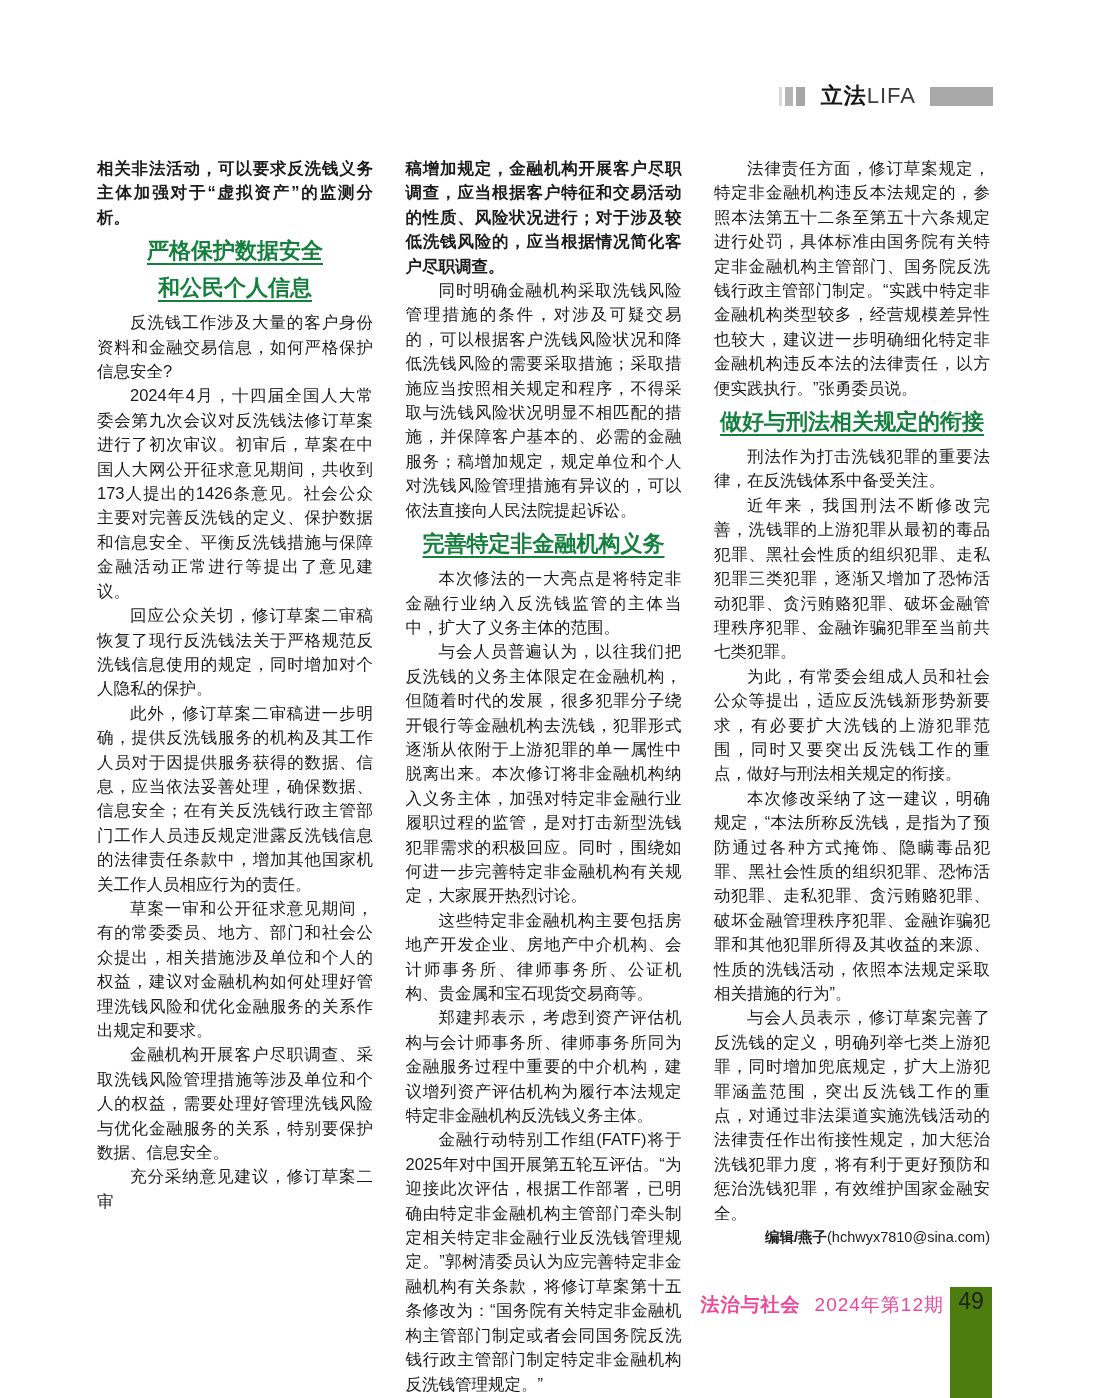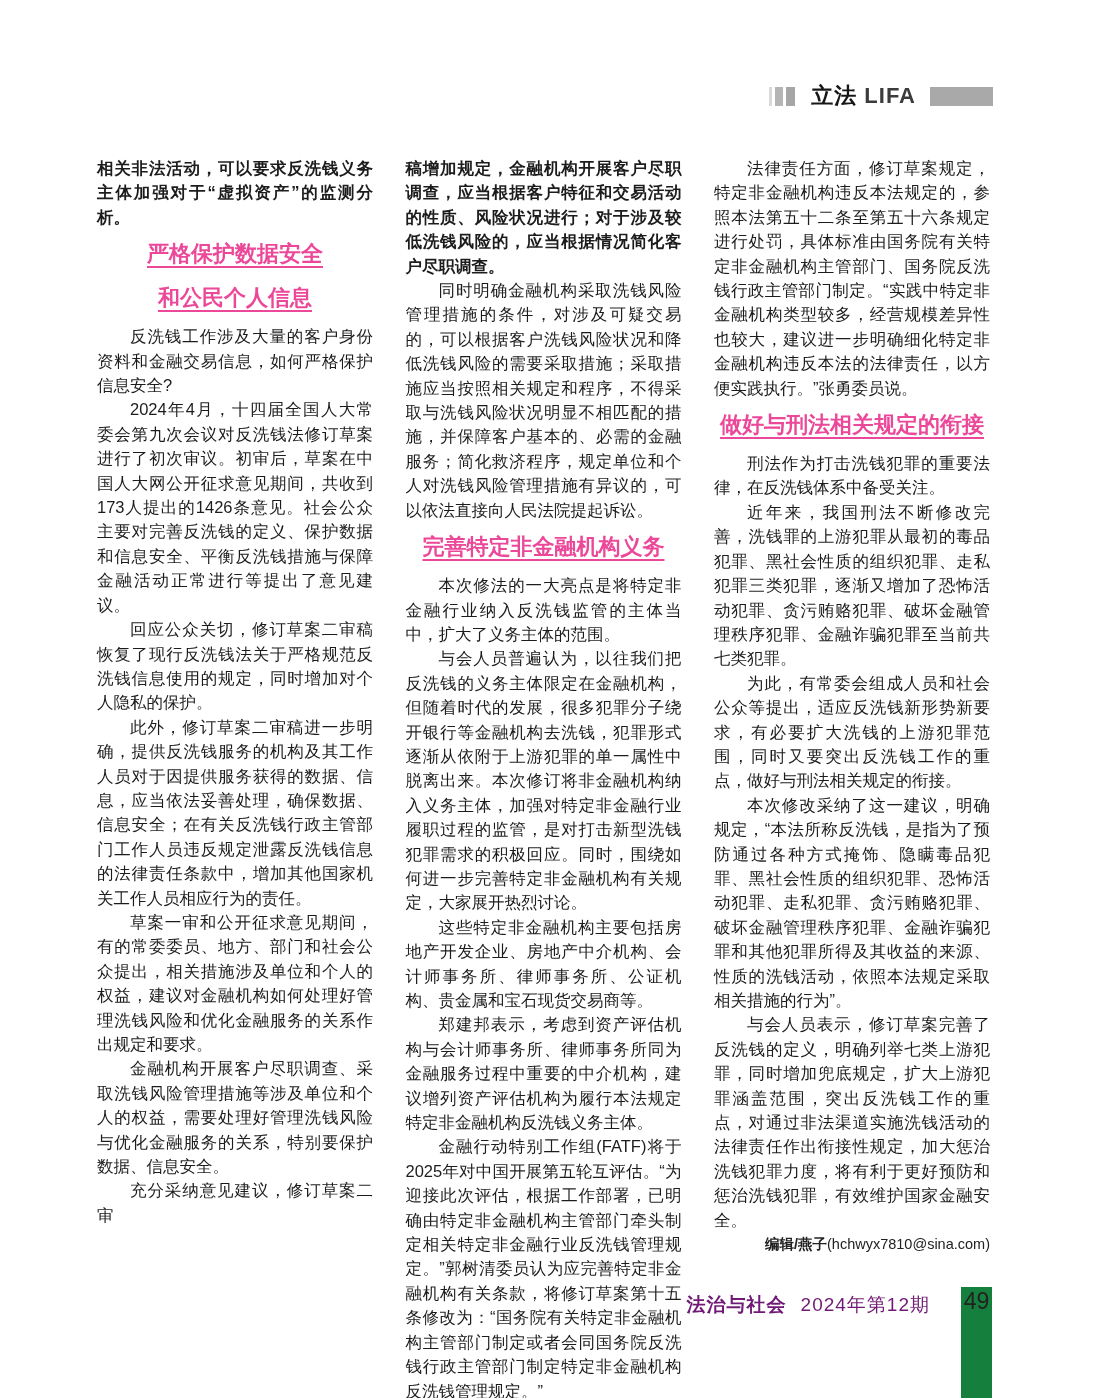--- a/index.html
+++ b/index.html
@@ -11,46 +11,46 @@
   
   .header{
     position:absolute;top:86px;right:107px;height:20px;
     display:flex;align-items:center;justify-content:space-between;
   }
   .hdr-bars{display:flex;align-items:flex-end;height:19px;margin-right:16px;}
   .hdr-bars .b1{width:3px;height:19px;background:#d9d9d9;margin-right:3px;}
   .hdr-bars .b2{width:8px;height:19px;background:#b5b5b5;margin-right:3px;}
   .hdr-bars .b3{width:9px;height:19px;background:#a6a6a6;}
   .hdr-cn{font-size:22px;font-weight:bold;color:#161616;letter-spacing:1px;}
-  .hdr-en{font-size:22px;color:#3c3c3c;margin-left:7px;letter-spacing:1px;font-weight:bold;}
+  .hdr-en{font-size:22px;color:#3c3c3c;letter-spacing:1px;}
   .hdr-rightbar{width:63px;height:19px;background:#a9a9a9;margin-left:14px;}
   
   .content{
     position:absolute;top:156px;left:97px;width:893px;
     display:flex;justify-content:space-between;
   }
   .col{width:276px;font-size:16.5px;line-height:24.4px;text-align:justify;}
   .col p{margin:0;text-indent:2em;}
   .col p.cont{text-indent:0;font-weight:bold;}
   .col h3{
     margin:3px 0 4px;text-align:center;font-size:22px;font-weight:bold;
-    color:#ec4899;line-height:44px;white-space:pre-line;
+    color:#15803d;line-height:37px;white-space:pre-line;
     text-decoration:underline;text-underline-offset:5px;text-decoration-thickness:1.5px;
   }
   .credit{margin-top:3px;text-align:right;font-size:14.5px;color:#222;text-indent:0;}
   .credit .cname{font-weight:bold;}
   
   .footer-line{
-    position:absolute;top:1292px;right:170px;font-size:19px;color:#701a75;
+    position:absolute;top:1292px;right:156px;font-size:19px;color:#ec4899;
     letter-spacing:1px;white-space:nowrap;
   }
   .footer-line .journal{font-weight:bold;margin-right:14px;}
   .page-strip{
-    position:absolute;top:1287px;right:108px;width:31px;height:111px;
-    background:#15803d;text-align:center;margin-left:12px;
+    position:absolute;top:1287px;right:108px;width:42px;height:111px;
+    background:#4d7c0f;text-align:center;margin-left:12px;
   }
   .page-strip .pnum{font-size:23px;color:#222;line-height:26px;display:block;margin-top:1px;}
 </style>
 </head>
 <body>
 
 <div class="header">
   <div class="hdr-bars">
     <div class="b1"></div>
       <div class="b2"></div>
@@ -71,21 +71,21 @@
     <p>2024年4月，十四届全国人大常委会第九次会议对反洗钱法修订草案进行了初次审议。初审后，草案在中国人大网公开征求意见期间，共收到173人提出的1426条意见。社会公众主要对完善反洗钱的定义、保护数据和信息安全、平衡反洗钱措施与保障金融活动正常进行等提出了意见建议。</p>
     <p>回应公众关切，修订草案二审稿恢复了现行反洗钱法关于严格规范反洗钱信息使用的规定，同时增加对个人隐私的保护。</p>
     <p>此外，修订草案二审稿进一步明确，提供反洗钱服务的机构及其工作人员对于因提供服务获得的数据、信息，应当依法妥善处理，确保数据、信息安全；在有关反洗钱行政主管部门工作人员违反规定泄露反洗钱信息的法律责任条款中，增加其他国家机关工作人员相应行为的责任。</p>
     <p>草案一审和公开征求意见期间，有的常委委员、地方、部门和社会公众提出，相关措施涉及单位和个人的权益，建议对金融机构如何处理好管理洗钱风险和优化金融服务的关系作出规定和要求。</p>
     <p>金融机构开展客户尽职调查、采取洗钱风险管理措施等涉及单位和个人的权益，需要处理好管理洗钱风险与优化金融服务的关系，特别要保护数据、信息安全。</p>
     <p>充分采纳意见建议，修订草案二审</p>
   </div>
 
   <div class="col">
     <p class="cont">稿增加规定，金融机构开展客户尽职调查，应当根据客户特征和交易活动的性质、风险状况进行；对于涉及较低洗钱风险的，应当根据情况简化客户尽职调查。</p>
-    <p>同时明确金融机构采取洗钱风险管理措施的条件，对涉及可疑交易的，可以根据客户洗钱风险状况和降低洗钱风险的需要采取措施；采取措施应当按照相关规定和程序，不得采取与洗钱风险状况明显不相匹配的措施，并保障客户基本的、必需的金融服务；简化救济程序，规定单位和个人对洗钱风险管理措施有异议的，可以依法直接向人民法院提起诉讼。</p>
+    <p>同时明确金融机构采取洗钱风险管理措施的条件，对涉及可疑交易的，可以根据客户洗钱风险状况和降低洗钱风险的需要采取措施；采取措施应当按照相关规定和程序，不得采取与洗钱风险状况明显不相匹配的措施，并保障客户基本的、必需的金融服务；稿增加规定，规定单位和个人对洗钱风险管理措施有异议的，可以依法直接向人民法院提起诉讼。</p>
     <h3>完善特定非金融机构义务</h3>
     <p>本次修法的一大亮点是将特定非金融行业纳入反洗钱监管的主体当中，扩大了义务主体的范围。</p>
     <p>与会人员普遍认为，以往我们把反洗钱的义务主体限定在金融机构，但随着时代的发展，很多犯罪分子绕开银行等金融机构去洗钱，犯罪形式逐渐从依附于上游犯罪的单一属性中脱离出来。本次修订将非金融机构纳入义务主体，加强对特定非金融行业履职过程的监管，是对打击新型洗钱犯罪需求的积极回应。同时，围绕如何进一步完善特定非金融机构有关规定，大家展开热烈讨论。</p>
     <p>这些特定非金融机构主要包括房地产开发企业、房地产中介机构、会计师事务所、律师事务所、公证机构、贵金属和宝石现货交易商等。</p>
     <p>郑建邦表示，考虑到资产评估机构与会计师事务所、律师事务所同为金融服务过程中重要的中介机构，建议增列资产评估机构为履行本法规定特定非金融机构反洗钱义务主体。</p>
     <p>金融行动特别工作组(FATF)将于2025年对中国开展第五轮互评估。“为迎接此次评估，根据工作部署，已明确由特定非金融机构主管部门牵头制定相关特定非金融行业反洗钱管理规定。”郭树清委员认为应完善特定非金融机构有关条款，将修订草案第十五条修改为：“国务院有关特定非金融机构主管部门制定或者会同国务院反洗钱行政主管部门制定特定非金融机构反洗钱管理规定。”</p>
   </div>
 
   <div class="col">
     <p>法律责任方面，修订草案规定，特定非金融机构违反本法规定的，参照本法第五十二条至第五十六条规定进行处罚，具体标准由国务院有关特定非金融机构主管部门、国务院反洗钱行政主管部门制定。“实践中特定非金融机构类型较多，经营规模差异性也较大，建议进一步明确细化特定非金融机构违反本法的法律责任，以方便实践执行。”张勇委员说。</p>

